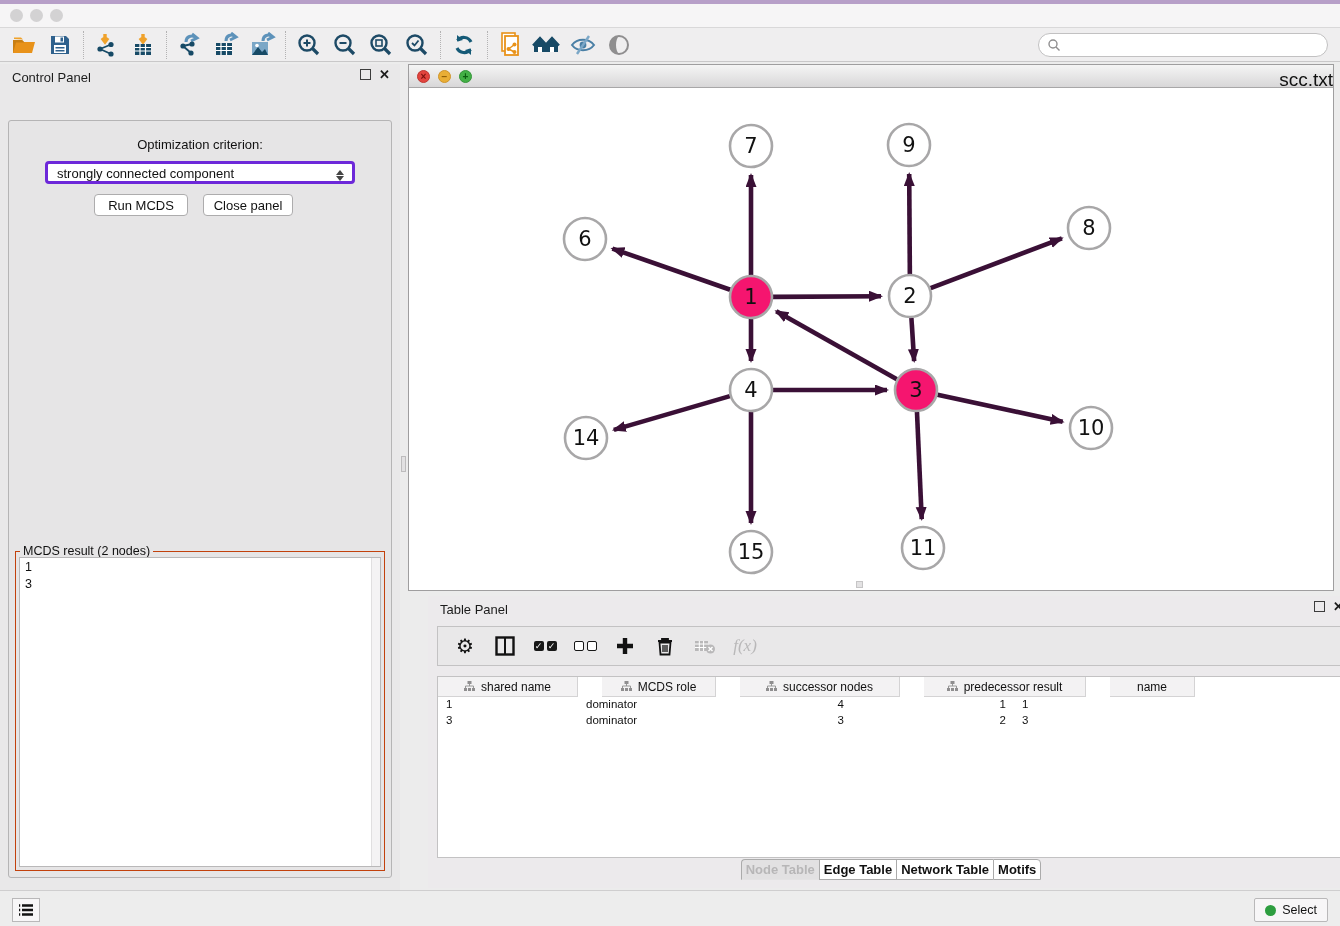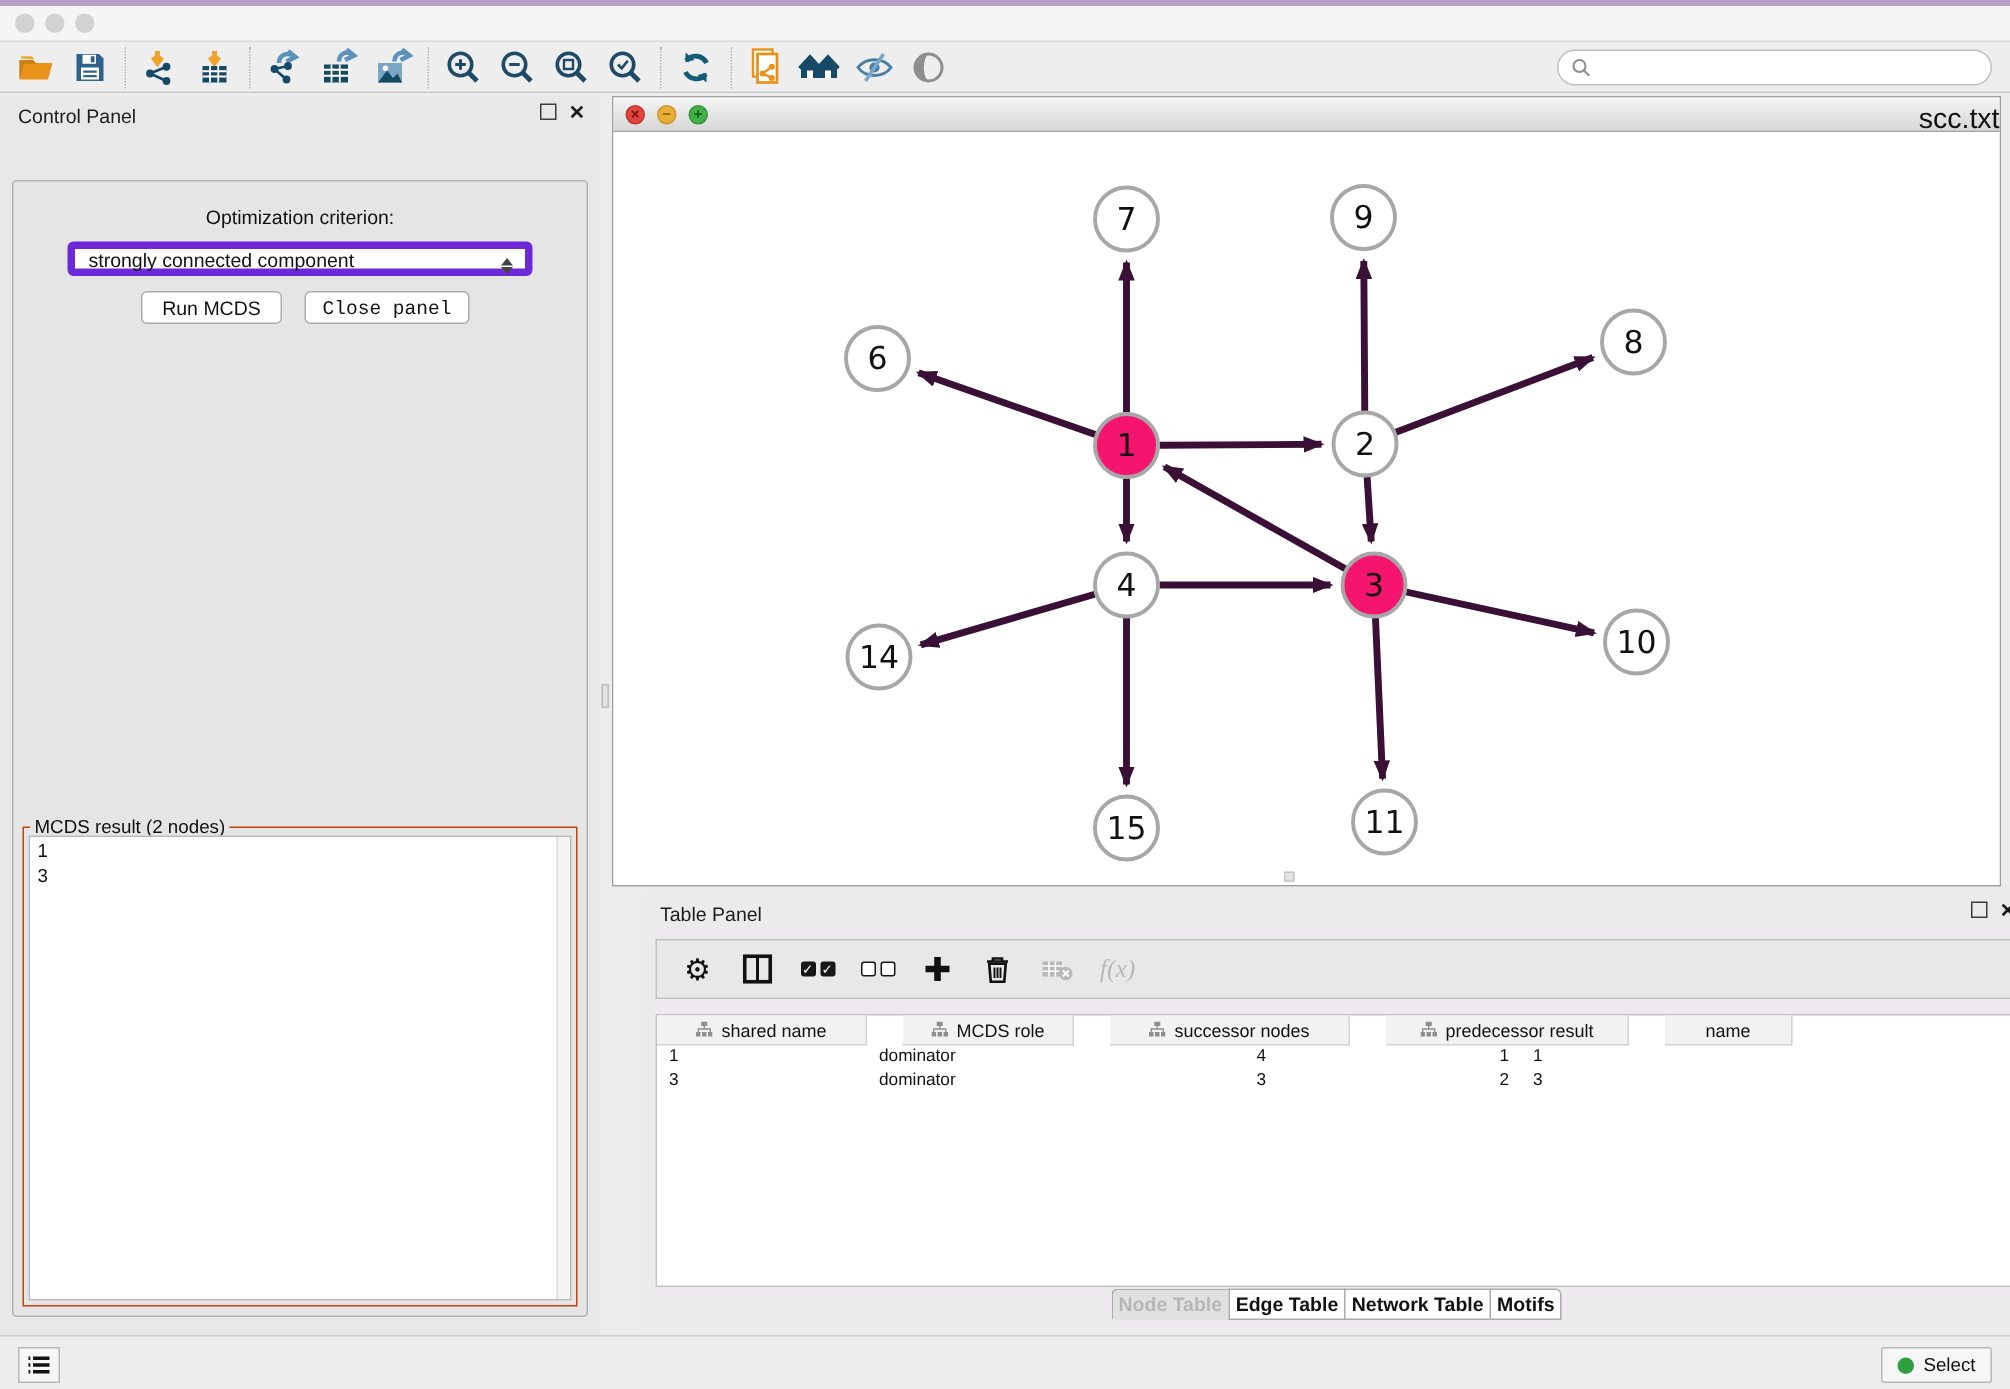--- a/index.html
+++ b/index.html
@@ -41,31 +41,31 @@
   .tab { font-size:13px; padding:3px 13px; background:#fff; border:1px solid #ababab;
     border-right:none; color:#111; }
   .tab:first-child { border-top-left-radius:4px; }
   .tab:last-child { border-right:1px solid #ababab; border-top-right-radius:4px; }
   .tab.active { background:#e4e3e4; color:#c9c8c9; border-bottom-color:#e4e3e4; }
 
   #cp-content { position:absolute; left:8px; top:56px; width:384px; height:758px;
     background:#e6e5e6; border:1px solid #b5b4b5; border-radius:3px; }
   #opt-label { position:absolute; left:0; top:16px; width:100%; text-align:center; font-size:13px; color:#111; }
   #criterion-select { position:absolute; left:36px; top:40px; width:310px; height:23px;
-    background:#fff; border:5px solid #6d28d9; border-radius:4px; font-size:13px;
-    display:flex; align-items:flex-start; padding-left:9px; color:#111; }
+    background:#fff; border:3px solid #6d28d9; border-radius:4px; font-size:13px;
+    display:flex; align-items:flex-end; padding-left:9px; color:#111; }
   .stepper { position:absolute; right:6px; top:3px; width:12px; height:16px;
     display:flex; flex-direction:column; align-items:center; justify-content:center; gap:1px; }
   .stepper i { width:0; height:0; border-left:4px solid transparent; border-right:4px solid transparent; }
   .stepper .up { border-bottom:5px solid #444; }
   .stepper .dn { border-top:5px solid #444; }
   .cp-btn { position:absolute; top:73px; height:22px; background:#fff; border:1px solid #adacad;
     border-radius:4px; font-size:13px; color:#111; display:flex; align-items:center; justify-content:center; }
   #run-btn { left:85px; width:94px; }
-  #closepanel-btn { left:194px; width:110px;font-family:Liberation Mono, monospace; }
+  #closepanel-btn { left:194px; width:90px; }
 
   #result-group { position:absolute; left:6px; top:430px; width:370px; height:320px;
     border:1px solid #c2410c; }
   #result-legend { position:absolute; left:4px; top:-8px; background:#e6e5e6; padding:0 3px;
     font-size:12.5px; color:#111; }
   #result-area { position:absolute; left:3px; top:5px; right:3px; bottom:3px; background:#fff;
     border:1px solid #b9b8b9; font-size:12.5px; color:#111; }
   #result-lines { padding:1px 5px; line-height:17px; white-space:pre-line; }
   #result-scroll { position:absolute; right:0; top:0; width:9px; height:100%;
     background:#f4f3f4; border-left:1px solid #e0dfe0; }

